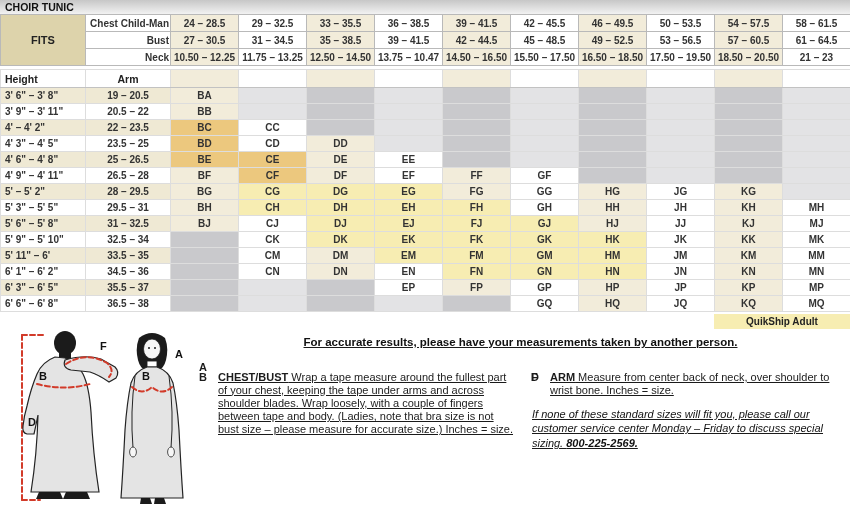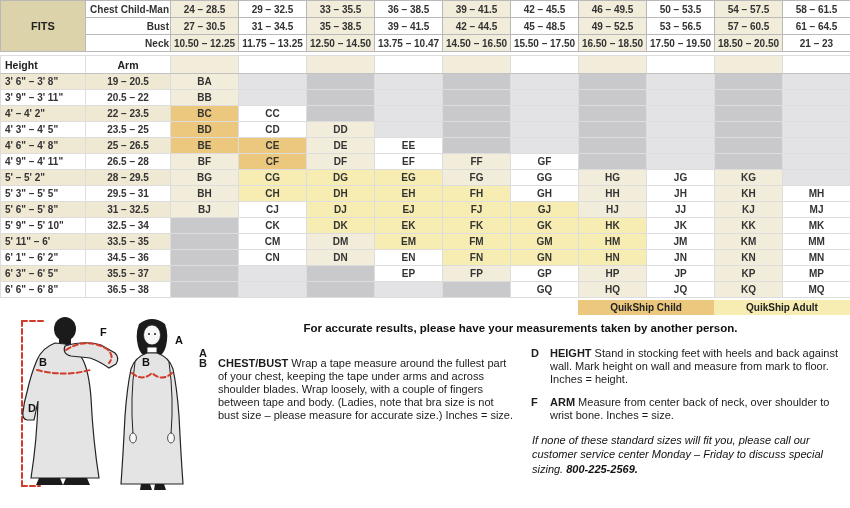--- a/index.html
+++ b/index.html
@@ -40,41 +40,42 @@
   .size-table td.hl-adult{background:var(--adult);}
 
   .legend-row{position:relative;height:18px;}
   .legend-cell{position:absolute;top:2px;height:15px;line-height:15px;width:136px;text-align:center;
     font-size:10px;font-weight:bold;color:#222;}
   .legend-child{left:578px;background:var(--child);}
   .legend-adult{left:714px;background:var(--adult);}
 
   .bottom{display:flex;height:178px;}
   .figure-wrap{width:197px;flex:0 0 197px;padding-left:2px;}
-  .text-wrap{flex:1;padding:4px 8px 4px 2px;}
+  .text-wrap{flex:1;padding:4px 8px 4px 2px;text-decoration:underline;}
   .intro{text-align:center;font-weight:bold;font-size:11.5px;line-height:13.5px;color:#111;margin-top:2px;}
   .cols{display:flex;margin-top:11px;gap:14px;}
   .col1{width:318px;flex:0 0 318px;}
   .col2{flex:1;}
   .instr{position:relative;padding-left:19px;margin-bottom:10px;font-size:11px;line-height:13.2px;color:#1c1c1c;}
   .instr .ltr{position:absolute;left:0;top:0;font-weight:bold;}
   .instr .term{font-weight:bold;}
   .note{font-style:italic;font-size:11px;line-height:14.5px;color:#111;margin-top:9px;padding-left:1px;}
   .note .phone{font-weight:bold;}
 
   .redline{stroke:var(--red);stroke-width:2;fill:none;stroke-dasharray:5 3;stroke-linecap:round;}
   .outline{fill:#e4e4e4;stroke:#232323;stroke-width:1.2;}
   .dark{fill:#1b1b1b;}
   .fig-label{font-family:"Liberation Sans",sans-serif;font-size:11px;font-weight:bold;fill:#111;}
 </style>
 </head>
 <body>
 
 <div class="sheet">
 
+  <div class="title-bar">CHOIR TUNIC</div>
 
   <table class="fits-table">
     <colgroup>
         <col style="width:85px">
         <col style="width:85px">
       <col style="width:68px">
         <col style="width:68px">
         <col style="width:68px">
         <col style="width:68px">
         <col style="width:68px">
@@ -353,21 +354,20 @@
           <td class="code cw">GQ</td>
           <td class="code cb">HQ</td>
           <td class="code cw">JQ</td>
           <td class="code cb">KQ</td>
           <td class="code cw">MQ</td>
         </tr>
       </tbody>
   </table>
 
   <div class="legend-row">
-    <div class="legend-cell legend-child">QuikShip Child</div>
     <div class="legend-cell legend-adult">QuikShip Adult</div>
   </div>
 
   <div class="bottom">
 
     <div class="figure-wrap">
       <svg width="195" height="176" viewBox="0 0 195 176">
 
         <path class="redline" d="M20,5 V170"></path>
         <path class="redline" d="M20,5 H44 M20,170 H38"></path>
@@ -404,21 +404,21 @@
       <div class="intro">
         <div>For accurate results, please have your measurements taken by another person.</div>
       </div>
       <div class="cols">
         <div class="col1" id="instr-col-1">
             <div class="instr"><span class="ltr">A</span></div>
             <div class="instr"><span class="ltr">B</span><span><b class="term">CHEST/BUST</b> Wrap a tape measure around the fullest part of your chest, keeping the tape under arms and across shoulder blades. Wrap loosely, with a couple of fingers between tape and body. (Ladies, note that bra size is not bust size – please measure for accurate size.) Inches = size.</span></div>
           </div>
         <div class="col2">
           <div id="instr-col-2">
-              <div class="instr"><span class="ltr">D</span><span><b class="term">HEIGHT</b> Stand in stocking feet with heels and back against wall. Mark height on wall and measure from mark to floor. Inches = height.</span></div>
+              <div class="instr"><span class="ltr">D</span></div>
               <div class="instr"><span class="ltr">F</span><span><b class="term">ARM</b> Measure from center back of neck, over shoulder to wrist bone. Inches = size.</span></div>
             </div>
           <div class="note"><span>If none of these standard sizes will fit you, please call our customer service center Monday – Friday to discuss special sizing. </span><span class="phone">800-225-2569.</span></div>
         </div>
       </div>
     </div>
 
   </div>
 </div>
 

